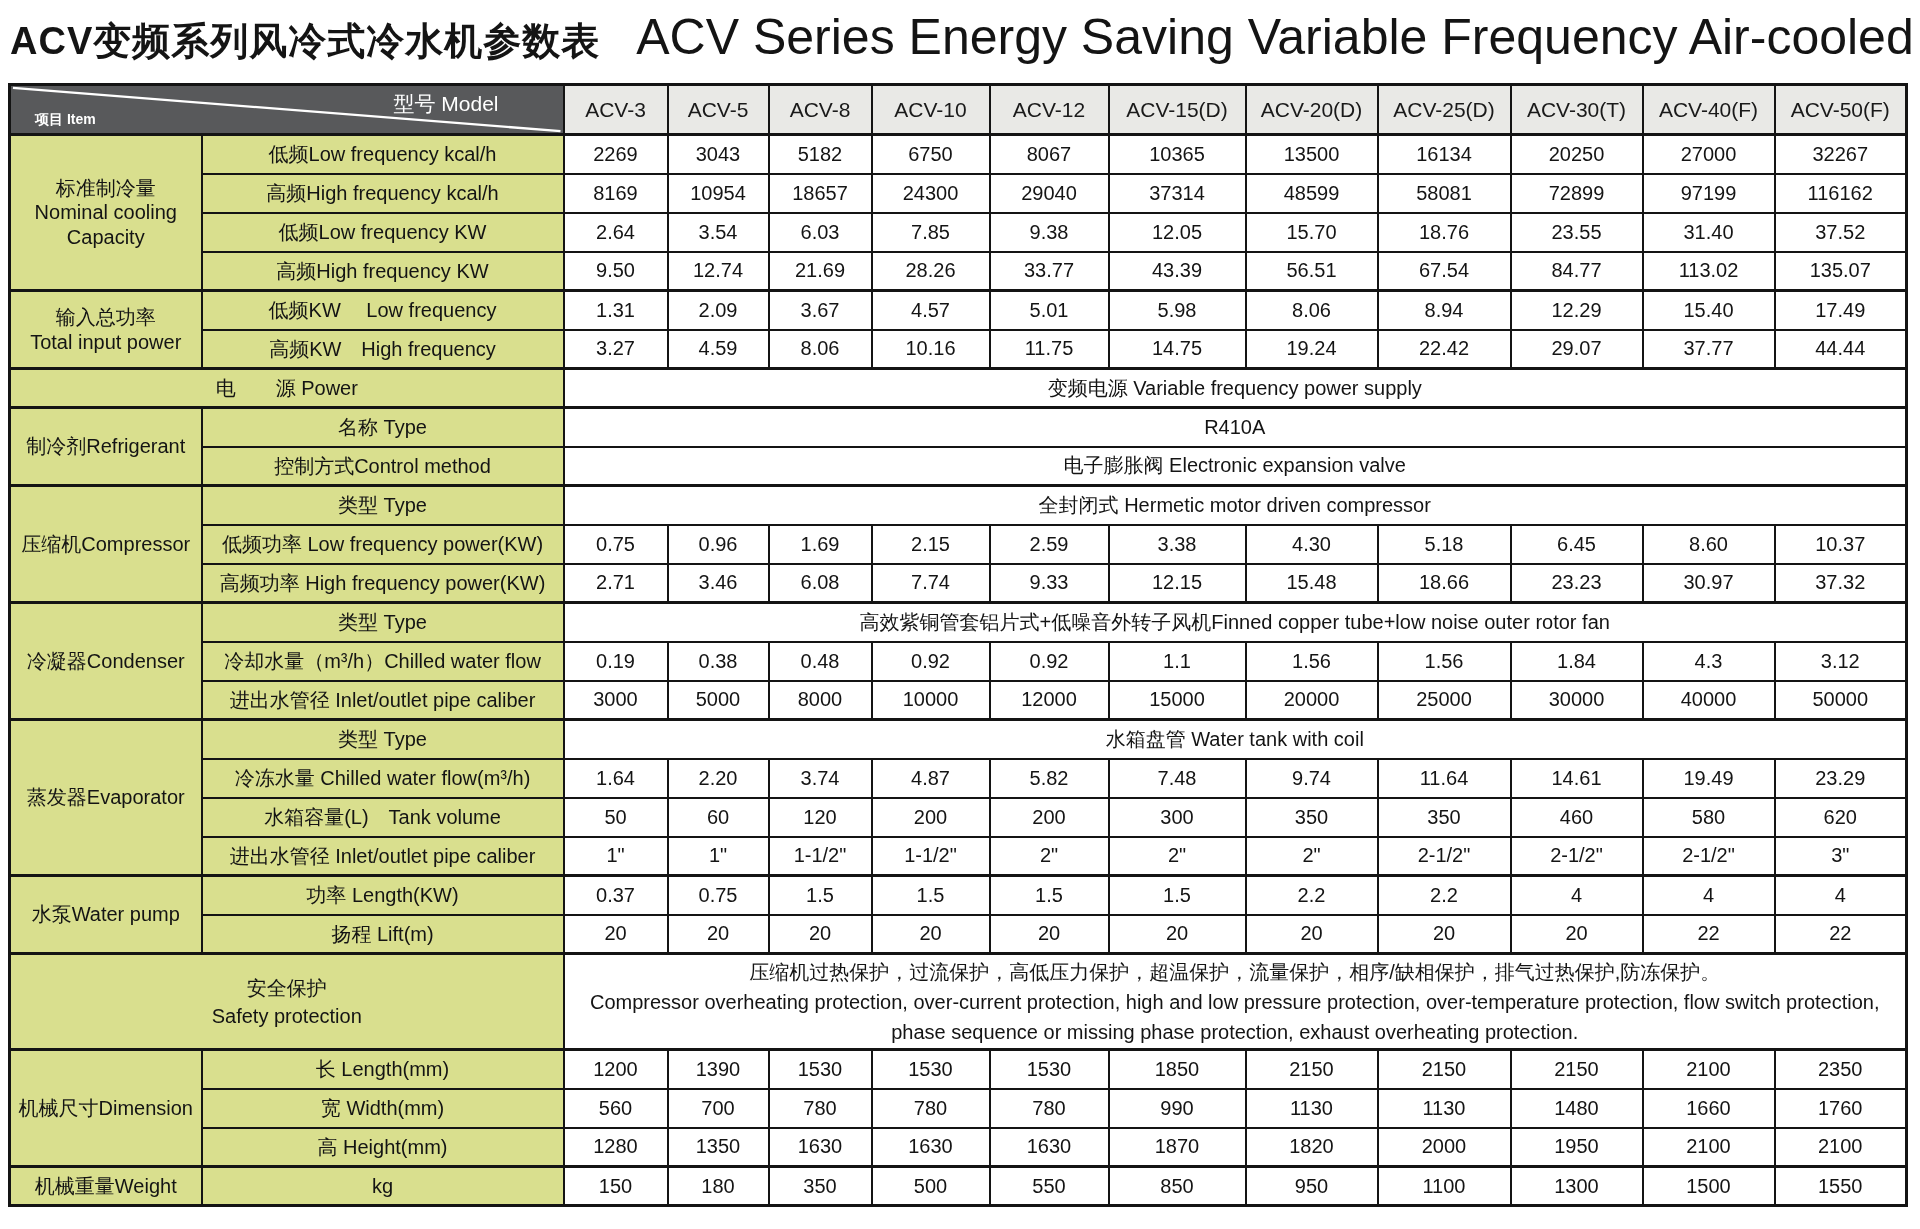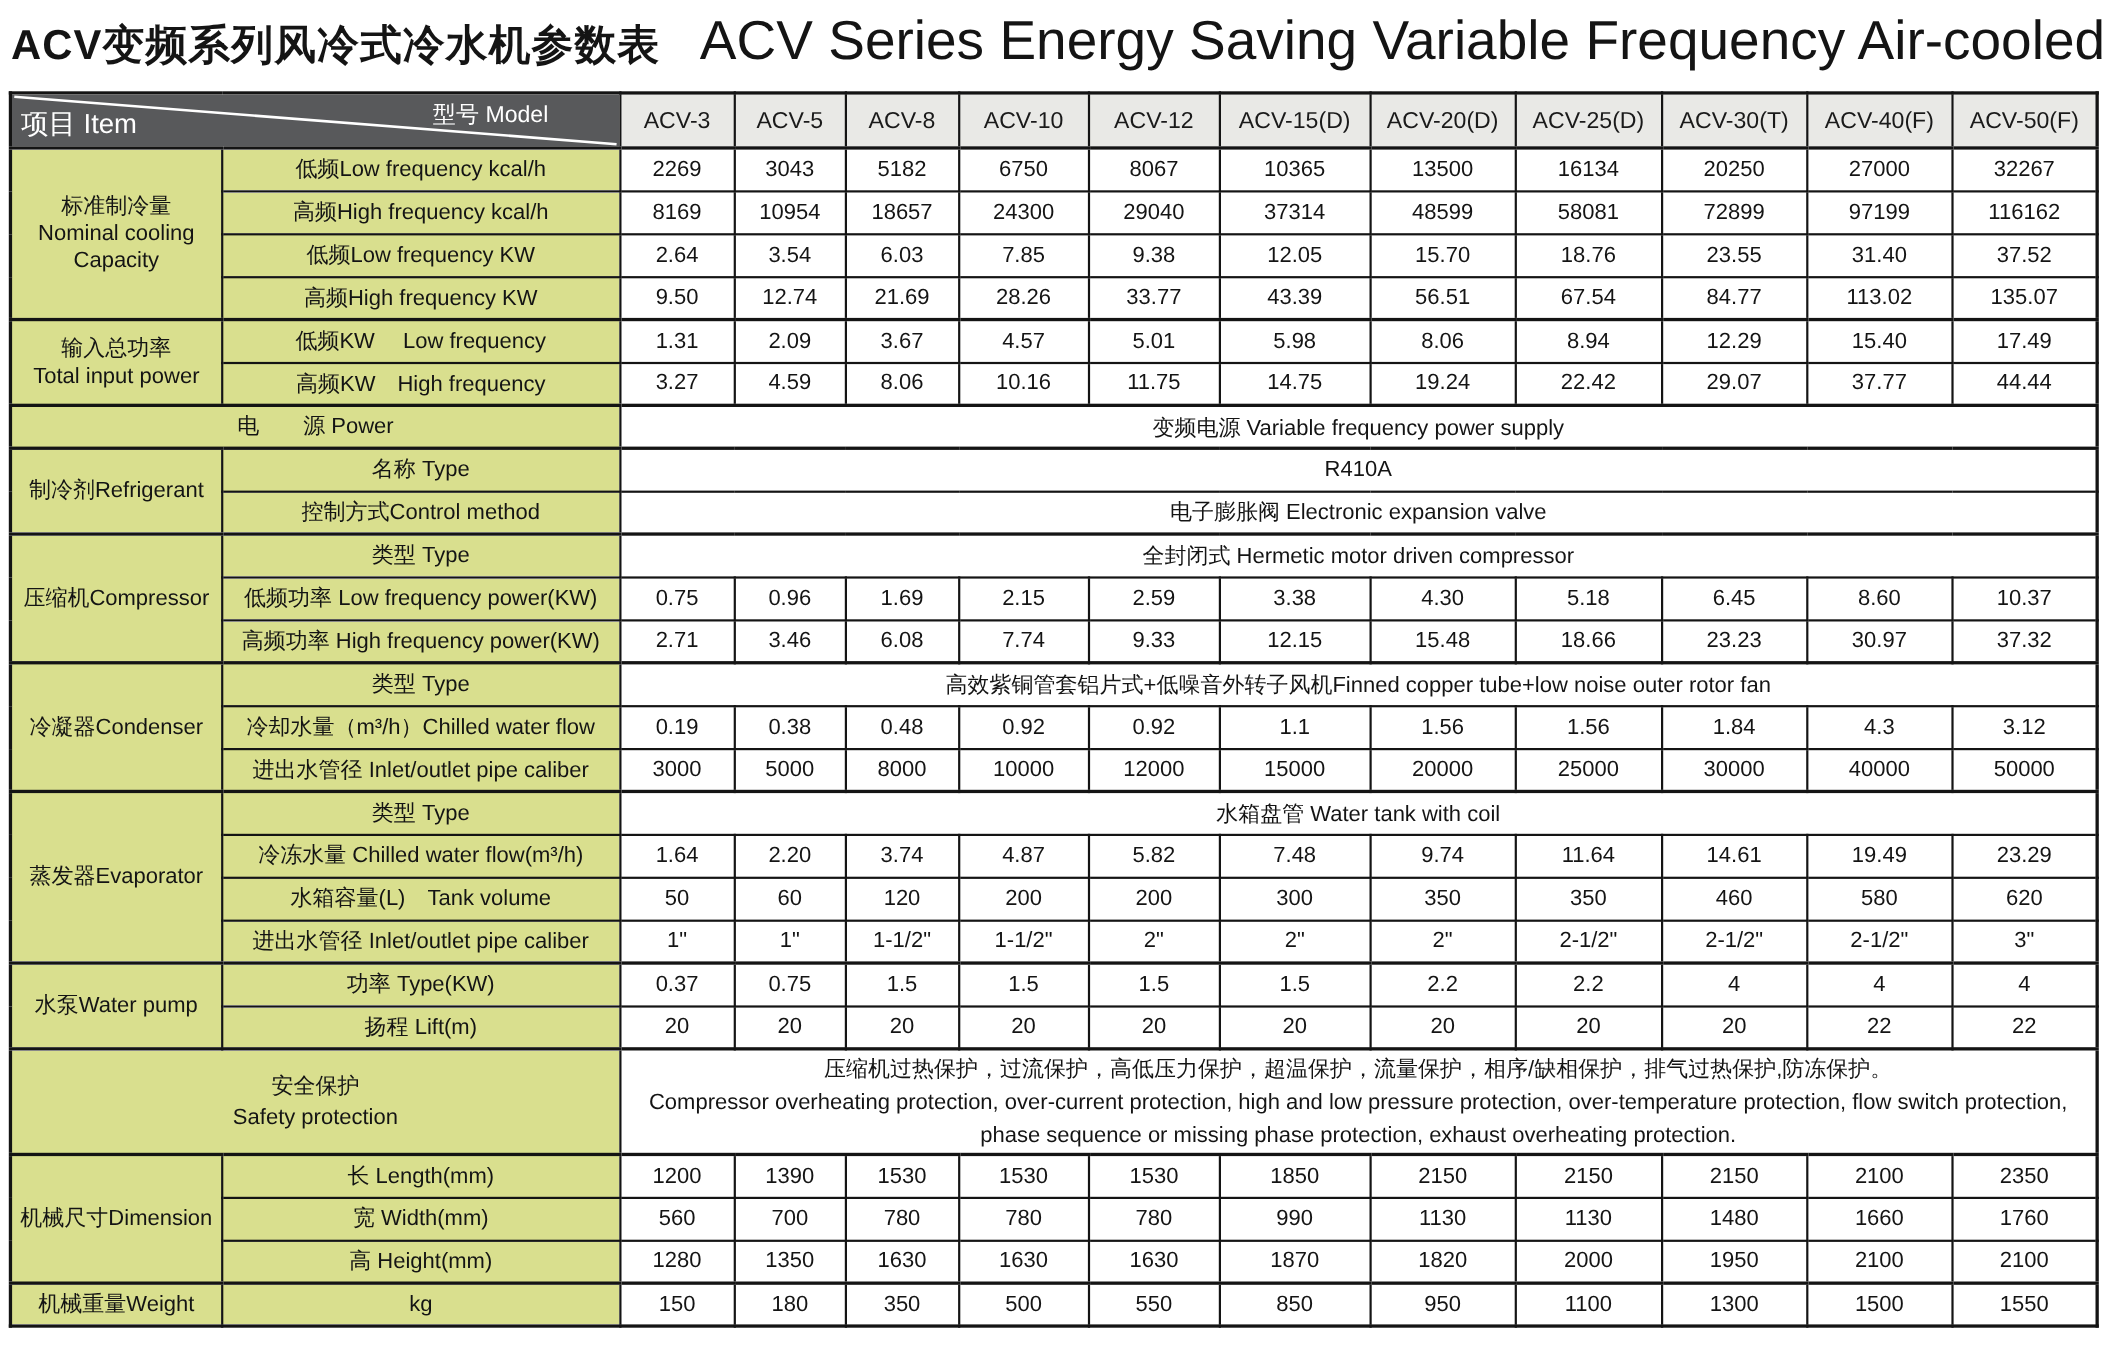--- a/index.html
+++ b/index.html
@@ -13,21 +13,21 @@
   table.spec{border-collapse:collapse;table-layout:fixed;margin:16px 0 0 8px;border:3px solid #141414;}
   table.spec th,table.spec td{border:2px solid #141414;padding:0 2px;overflow:hidden;}
   table.spec thead tr{height:50px;}
   table.spec tbody tr{height:39px;}
   table.spec tbody tr.tall{height:96px;}
   table.spec tbody tr.start td{border-top-width:3px;}
   table.spec tbody tr.cont td{border-top-width:1px;}
 
   th.corner{background:#58595b;position:relative;padding:0;}
   .corner-top{position:absolute;top:4px;right:64px;color:#ffffff;font-size:21px;font-weight:normal;text-align:center;}
-  .corner-bottom{position:absolute;bottom:4px;left:8px;color:#ffffff;font-size:25px;font-weight:normal;}
+  .corner-bottom{position:absolute;bottom:4px;left:24px;color:#ffffff;font-size:14px;font-weight:bold;}
   .diag{position:absolute;left:0;top:0;width:100%;height:100%;display:block;}
 
   th.model{background:#e9e9e6;font-weight:normal;font-size:21px;color:#1a1a1a;border-bottom-width:3px;}
 
   td.label{background:#d9df8e;font-size:20px;text-align:center;line-height:1.22;color:#141414;margin-top:20px;}
   td.label.sub{padding:0 4px;}
   td.val{background:#ffffff;text-align:center;font-size:20px;color:#141414;}
   td.val.spanv{font-size:20px;}
   tr.tall td.val div{line-height:30px;}
   tr.tall td.label div{line-height:28px;}
@@ -286,21 +286,21 @@
         <td class="val">2"</td>
         <td class="val">2"</td>
         <td class="val">2"</td>
         <td class="val">2-1/2"</td>
         <td class="val">2-1/2"</td>
         <td class="val">2-1/2"</td>
         <td class="val">3"</td>
       </tr>
       <tr class="start">
         <td rowspan="2" class="label group">水泵Water pump</td>
-        <td class="label sub">功率  Type(KW)</td>
+        <td class="label sub">功率  Length(KW)</td>
         <td class="val">0.37</td>
         <td class="val">0.75</td>
         <td class="val">1.5</td>
         <td class="val">1.5</td>
         <td class="val">1.5</td>
         <td class="val">1.5</td>
         <td class="val">2.2</td>
         <td class="val">2.2</td>
         <td class="val">4</td>
         <td class="val">4</td>

